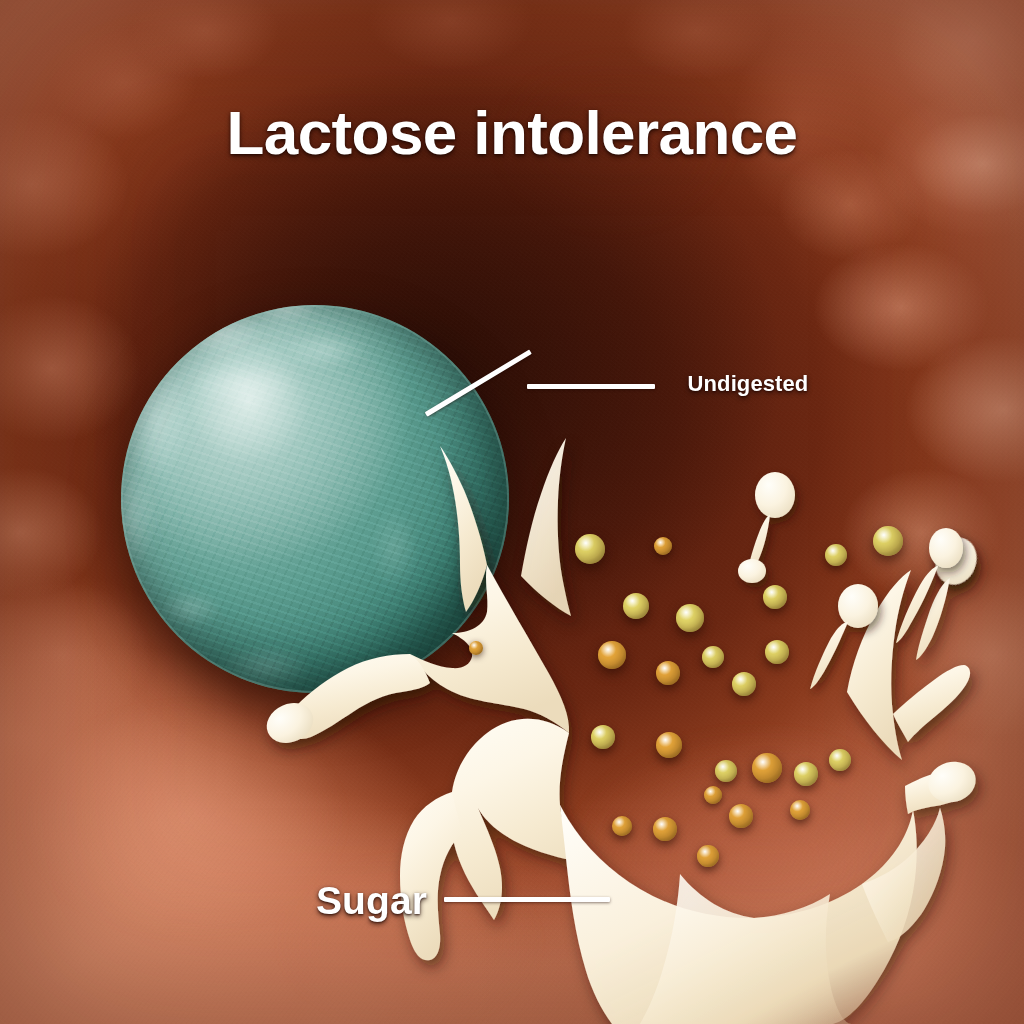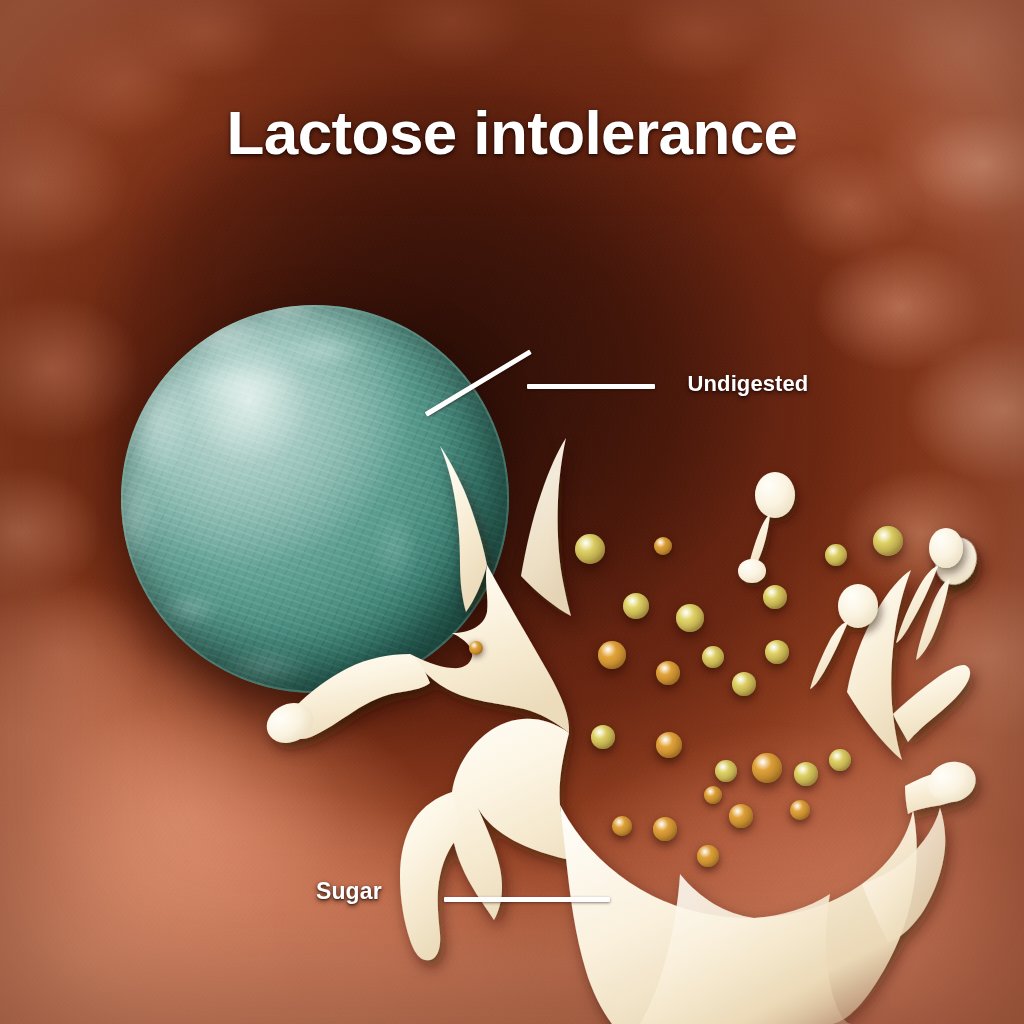--- a/index.html
+++ b/index.html
@@ -181,21 +181,21 @@
     left: 592px; top: 326px;
     width: 312px;
     text-align: center;
     font-size: 22px;
     line-height: 1.30;
     white-space: normal;
     margin-top: 44px;
   }
   #label-sugar {
     left: 316px; top: 878px;
-    font-size: 23px;
+    font-size: 39px;
     line-height: 1.2;
   }
   .leader { position: absolute; background: #ffffff; }
   #leader-sugar {
     left: 444px; top: 897px;
     width: 166px; height: 5px;
     border-radius: 1px;
     box-shadow: 0 1px 3px rgba(30,6,0,.5);
   }
   #leader-enzyme-horiz {

